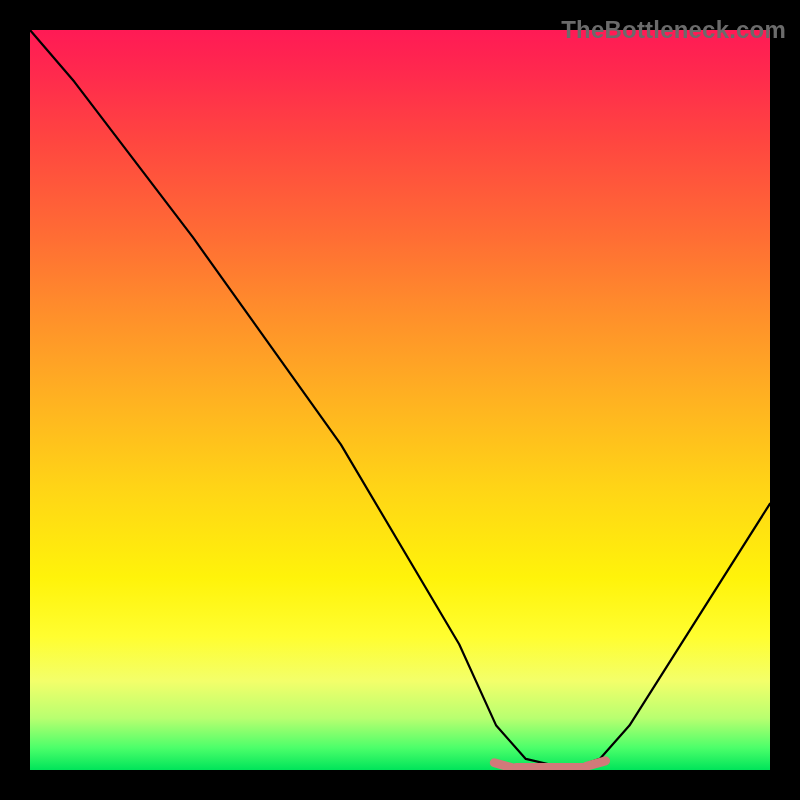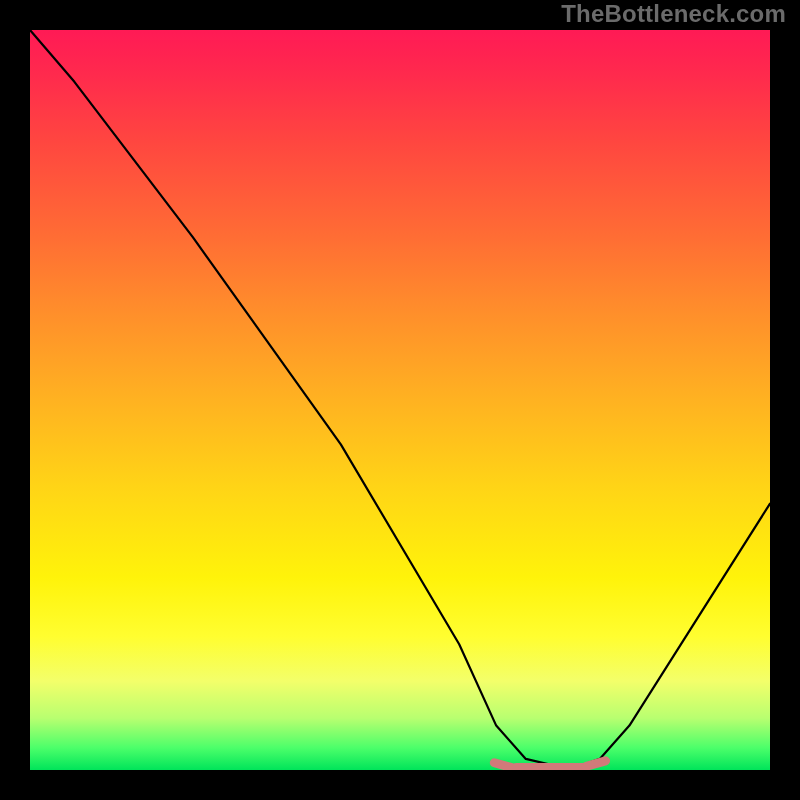--- a/index.html
+++ b/index.html
@@ -10,21 +10,21 @@
     background: #000;
     overflow: hidden;
   }
   .frame {
     position: absolute;
     inset: 0;
     background: #000;
   }
   .watermark {
     position: absolute;
-    top: 0;
+    top: 16px;
     right: 14px;
     color: #6b6b6b;
     font-family: Arial, Helvetica, sans-serif;
     font-size: 24px;
     font-weight: 600;
     letter-spacing: 0.2px;
     z-index: 3;
   }
   .plot-area {
     position: absolute;

